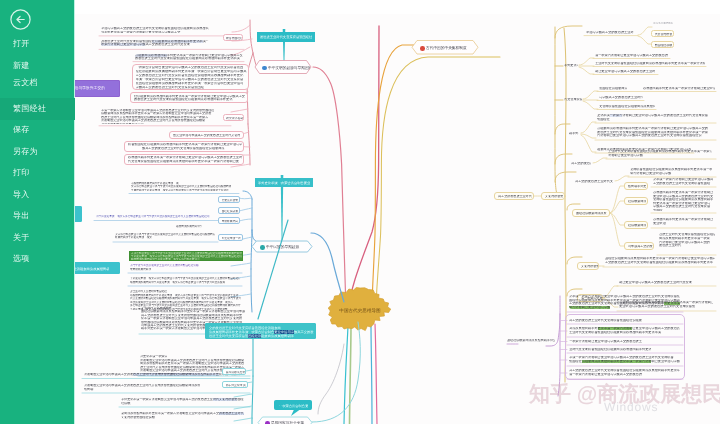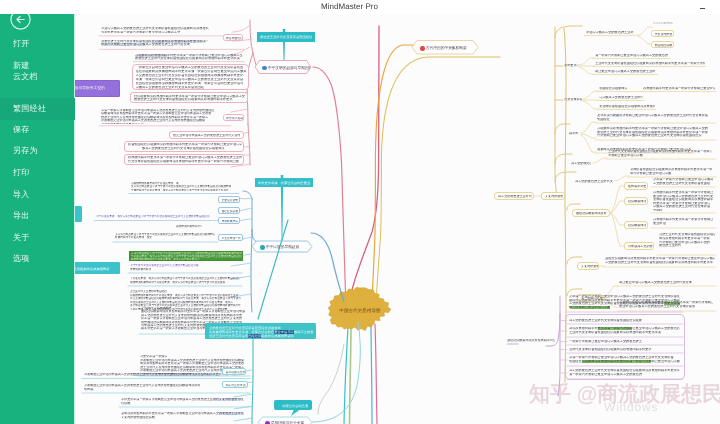--- a/index.html
+++ b/index.html
@@ -685,42 +685,36 @@
         </div>
         <div class="node" style="left: 258px; top: 403px; width: 54px; height: 11px; border: 0.55px solid transparent; border-radius: 0px; background: transparent;">
           <div style="position: absolute; left: 6px; top: 3.2px; width: 4.6px; height: 4.6px; border-radius: 50%; background: rgb(155, 47, 196);"></div>
           <div style="position: absolute; left: 12px; top: 3.3px; font-size: 3.7px; line-height: 4.4px; white-space: nowrap; color: rgb(60, 60, 70);">早期国家与社会变革</div>
         </div>
       </div>
     <div id="wm">知乎 @商流政展想民</div>
     <div id="wm2">Windows</div>
   </div>
 
-  <div id="titlebar">
-    <div id="title-text">MindMaster Pro</div>
-    <div id="min-btn">
-        <div class="bar"></div>
-      </div>
-  </div>
 
   <div id="sidebar">
     <div id="sidebar-edge"></div>
     <div id="back-btn">
       <svg width="23" height="23" viewBox="0 0 23 23">
         <circle cx="11.5" cy="11.5" r="9.6" fill="none" stroke="#d5f3e8" stroke-width="1.2"></circle>
         <path d="M15.2 11.5 H8.1 M11.1 8.5 L7.9 11.5 L11.1 14.5" fill="none" stroke="#d5f3e8" stroke-width="1.2" stroke-linecap="round" stroke-linejoin="round"></path>
       </svg>
     </div>
     <div id="menu">
         <div class="menu-item" style="top: 33px;">打开</div>
         <div class="menu-item" style="top: 54.5px;">新建</div>
-        <div class="menu-item" style="top: 66px;">云文档</div>
+        <div class="menu-item" style="top: 72px;">云文档</div>
         <div class="menu-item active" style="top: 97.5px;">繁国经社</div>
         <div class="menu-item" style="top: 119px;">保存</div>
-        <div class="menu-item" style="top: 140.5px; font-family: Liberation Mono, monospace;">另存为</div>
+        <div class="menu-item" style="top: 140.5px;">另存为</div>
         <div class="menu-item" style="top: 162px;">打印</div>
         <div class="menu-item" style="top: 183.5px;">导入</div>
         <div class="menu-item" style="top: 205px;">导出</div>
         <div class="menu-item" style="top: 226.5px;">关于</div>
         <div class="menu-item" style="top: 248px;">选项</div>
       </div>
     </div>
 
 </div>
 

